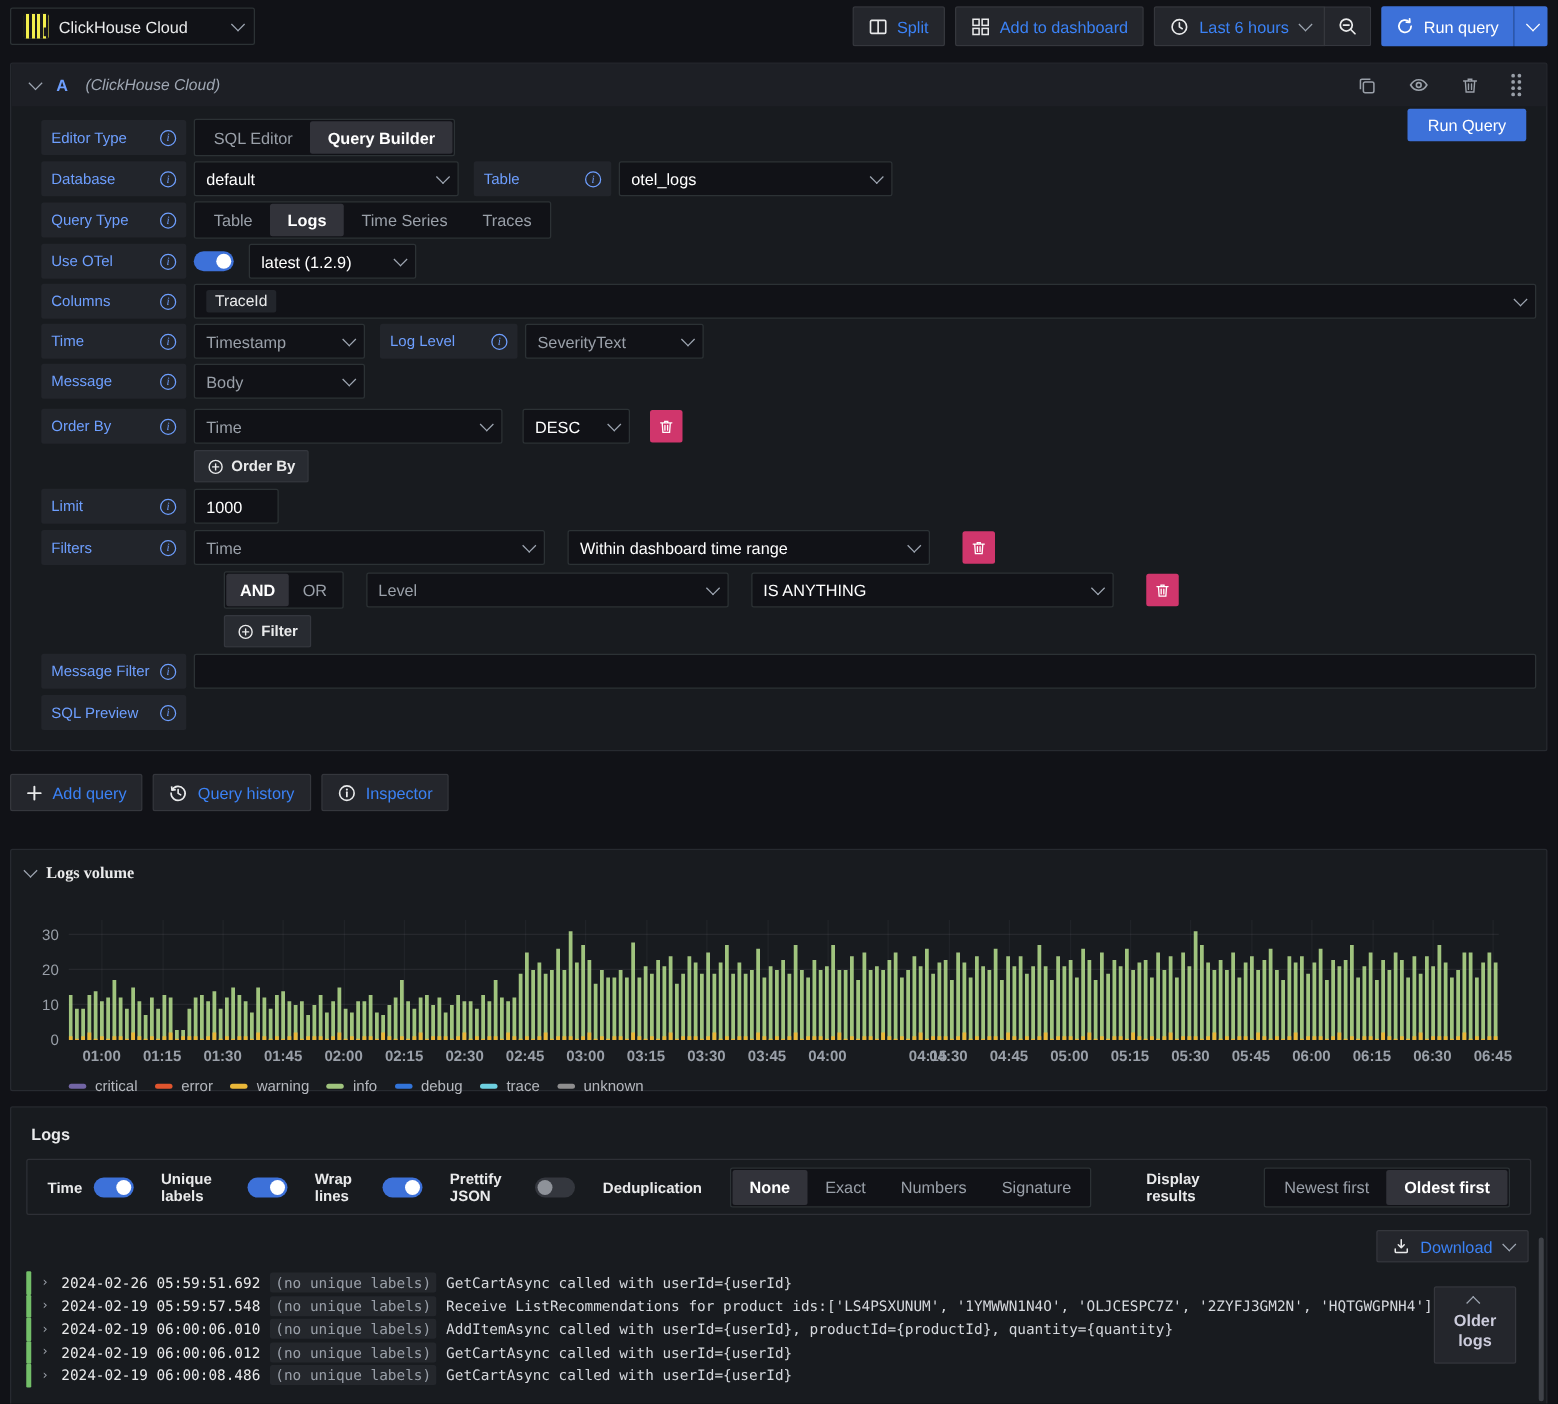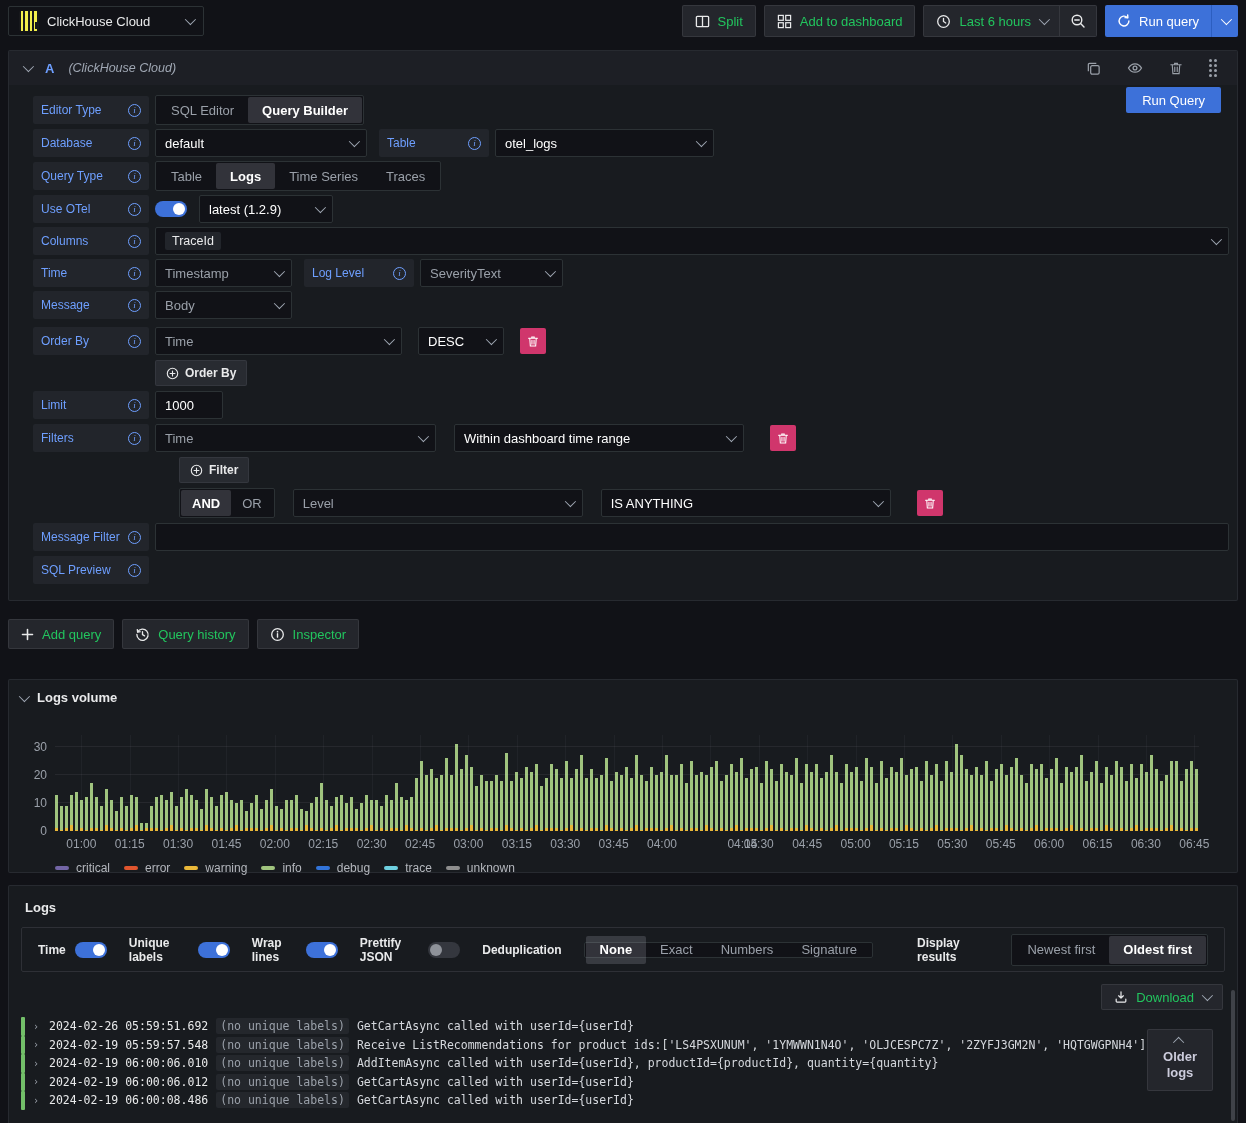--- a/index.html
+++ b/index.html
@@ -12,21 +12,21 @@
   .ds-picker { display:flex; align-items:center; gap:8px; width:196px; height:30px; padding:0 10px;
     background:#111217; border:1px solid #2c3235; border-radius:2px; font-size:13px; color:#e9eaeb; cursor:pointer; }
   .ds-picker .grow { flex:1; }
   .ch-logo { width:20px; height:20px; border-radius:2px; flex:0 0 20px;
     background: repeating-linear-gradient(90deg,#17181c 0 2px,transparent 2px 4.4px), #f3ef4c;
     position:relative; }
   .ch-logo::after { content:""; position:absolute; right:2px; bottom:2px; width:2px; height:7px; background:#17181c; }
   .topbar-right { display:flex; align-items:center; gap:8px; }
   .btn { display:inline-flex; align-items:center; gap:8px; height:32px; padding:0 12px;
     background:#24262c; border:1px solid rgba(204,204,220,0.10); border-radius:2px;
-    color:#22c55e; font-size:13px; font-weight:500; cursor:pointer; font-family:inherit; }
+    color:#3b82f6; font-size:13px; font-weight:500; cursor:pointer; font-family:inherit; }
   .btn svg { display:block; }
   .tp-group, .run-group { display:flex; }
   .tp-group .btn:first-child { border-top-right-radius:0; border-bottom-right-radius:0; }
   .tp-group .btn:last-child { border-left:none; border-top-left-radius:0; border-bottom-left-radius:0; padding:0 10px; }
   .btn.pri { background:#3d71d9; border:none; color:#fff; }
   .run-group .btn:first-child { border-radius:2px 0 0 2px; }
   .run-group .caret-part { border-radius:0 2px 2px 0; padding:0 9px; border-left:1px solid #2c5ec0; }
 
   
   .chev { width:8px; height:8px; border-right:1.6px solid #9fa7b3; border-bottom:1.6px solid #9fa7b3; display:inline-block; flex:0 0 auto; }
@@ -75,29 +75,29 @@
     font-size:13px; padding:0 9px; font-family:inherit; }
   .sqlbox { flex:1; background:#101114; border:1px solid #2c3235; border-radius:2px; padding:8px 10px; min-height:52px; }
   .sqlbox code { font-family:"DejaVu Sans Mono", monospace; font-size:11px; line-height:17px; color:#d8d9da; white-space:pre-wrap; word-break:break-word; }
   .runquery-inpanel { position:absolute; top:36px; right:16px; height:26px; padding:0 16px; background:#3d71d9; border:none;
     border-radius:2px; color:#fff; font-size:13px; font-weight:500; cursor:pointer; font-family:inherit; }
   .qfooter { display:flex; gap:8px; margin:18px 8px 0 8px; }
   .qfooter .btn { height:30px; }
 
   
   .vol { margin-top:30px; height:194px; padding-bottom:6px; }
-  .phead { display:flex; align-items:center; gap:10px; padding:10px 16px 4px 10px; }
+  .phead { display:flex; align-items:center; gap:10px; padding:10px 16px 4px 10px;font-family:Liberation Serif, serif; }
   .phead h2 { font-size:13px; font-weight:700; color:#e9eaeb; }
   .chartwrap { position:relative; margin:26px 38px 0 46px; height:96px; }
   .gridline-h { position:absolute; left:0; right:0; height:1px; background:rgba(204,204,220,0.08); }
   .gridline-v { position:absolute; top:0; bottom:0; width:1px; background:rgba(204,204,220,0.05); }
   .ylab { position:absolute; left:-38px; width:30px; text-align:right; font-size:12px; color:#9aa0a9; }
   .bars { position:absolute; left:0; right:0; bottom:0; top:0; display:flex; align-items:flex-end; gap:2px; overflow:hidden; }
   .bar { flex:0 0 3px; background:#a0c47e; border-bottom:3px solid #eab839; min-height:4px; }
-  .xlabels { position:relative; margin:6px 38px 0 46px; height:16px; }
+  .xlabels { position:relative; margin:6px 38px 0 46px; height:16px;font-weight:bold; }
   .xlab { position:absolute; transform:translateX(-50%); font-size:12px; color:#9aa0a9; white-space:nowrap; }
   .legend { display:flex; gap:14px; margin:8px 0 0 46px; align-items:center; }
   .legend .li { display:flex; align-items:center; gap:7px; font-size:12px; color:#b4b7bd; cursor:pointer; }
   .legend .sw { width:14px; height:4px; border-radius:2px; }
 
   
   .logs { margin-top:12px; height:241px; position:relative; overflow:hidden; }
   .ltitle { font-size:13px; font-weight:700; color:#e9eaeb; padding:14px 16px 0 16px; }
   .lcontrols { margin:12px 12px 0 12px; border:1px solid rgba(204,204,220,0.12); border-radius:2px;
     height:45px; display:flex; align-items:center; padding:0 16px; gap:22px; }
@@ -367,46 +367,46 @@
             <span class="chev down"></span>
         </div>
         <button class="dangerbtn" style="margin-left:20px">
           <svg width="12" height="13" viewBox="0 0 14 16">
               <path d="M1.5 4h11M5.5 4V2.5h3V4M3 4l.7 9.5h6.6L11 4M5.7 6.5v4.7M8.3 6.5v4.7" fill="none" stroke="#fff" stroke-width="1.3" stroke-linecap="round"></path>
             </svg>
         </button>
       </div>
 
       <div class="qrow indent" style="margin-left:146px;margin-top:5px">
+        <div class="rgroup">
+          <span class="ropt sel-on" style="padding:0 11px">AND</span>
+          <span class="ropt" style="padding:0 11px">OR</span>
+        </div>
+        <div class="sel" style="width:290px;margin-left:12px">
+          <span class="ph">Level</span>
+            <span class="chev down"></span>
+        </div>
+        <div class="sel" style="width:290px;margin-left:12px">
+          <span>IS ANYTHING</span>
+            <span class="chev down"></span>
+        </div>
+        <button class="dangerbtn" style="margin-left:20px">
+          <svg width="12" height="13" viewBox="0 0 14 16">
+              <path d="M1.5 4h11M5.5 4V2.5h3V4M3 4l.7 9.5h6.6L11 4M5.7 6.5v4.7M8.3 6.5v4.7" fill="none" stroke="#fff" stroke-width="1.3" stroke-linecap="round"></path>
+            </svg>
+        </button>
+      </div>
+
+      <div class="qrow indent" style="margin-left:146px;margin-top:5px">
         <button class="addbtn">
           <svg width="13" height="13" viewBox="0 0 14 14">
               <circle cx="7" cy="7" r="5.6" fill="none" stroke="#e9eaeb" stroke-width="1.2"></circle>
               <path d="M7 4.4v5.2M4.4 7h5.2" stroke="#e9eaeb" stroke-width="1.2" stroke-linecap="round"></path>
             </svg>
           <span>Filter</span>
-        </button>
-      </div>
-
-      <div class="qrow indent" style="margin-left:146px;margin-top:5px">
-        <div class="rgroup">
-          <span class="ropt sel-on" style="padding:0 11px">AND</span>
-          <span class="ropt" style="padding:0 11px">OR</span>
-        </div>
-        <div class="sel" style="width:290px;margin-left:12px">
-          <span class="ph">Level</span>
-            <span class="chev down"></span>
-        </div>
-        <div class="sel" style="width:290px;margin-left:12px">
-          <span>IS ANYTHING</span>
-            <span class="chev down"></span>
-        </div>
-        <button class="dangerbtn" style="margin-left:20px">
-          <svg width="12" height="13" viewBox="0 0 14 16">
-              <path d="M1.5 4h11M5.5 4V2.5h3V4M3 4l.7 9.5h6.6L11 4M5.7 6.5v4.7M8.3 6.5v4.7" fill="none" stroke="#fff" stroke-width="1.3" stroke-linecap="round"></path>
-            </svg>
         </button>
       </div>
 
       <div class="qrow" style="margin-top:5px">
         <div class="flabel">
           <span>Message Filter</span>
             <span class="info-i">i</span>
         </div>
         <input class="txtinput" style="flex: 1 1 0%;" value="">
       </div>
@@ -786,21 +786,21 @@
         </span>
       <span class="tglwrap">
           <span>Wrap lines</span>
           <span class="switch"></span>
         </span>
       <span class="tglwrap">
           <span>Prettify JSON</span>
           <span class="switch off"></span>
         </span>
       <span class="ctl-label">Deduplication</span>
-      <span class="rgroup" style="height:16px">
+      <span class="rgroup" style="height:32px">
         <span class="ropt sel-on" style="height:28px">None</span>
         <span class="ropt" style="height:28px">Exact</span>
         <span class="ropt" style="height:28px">Numbers</span>
         <span class="ropt" style="height:28px">Signature</span>
       </span>
       <span class="grow"></span>
       <span class="ctl-label">Display results</span>
       <span class="rgroup" style="height:32px">
         <span class="ropt" style="height:28px">Newest first</span>
         <span class="ropt sel-on" style="height:28px">Oldest first</span>

